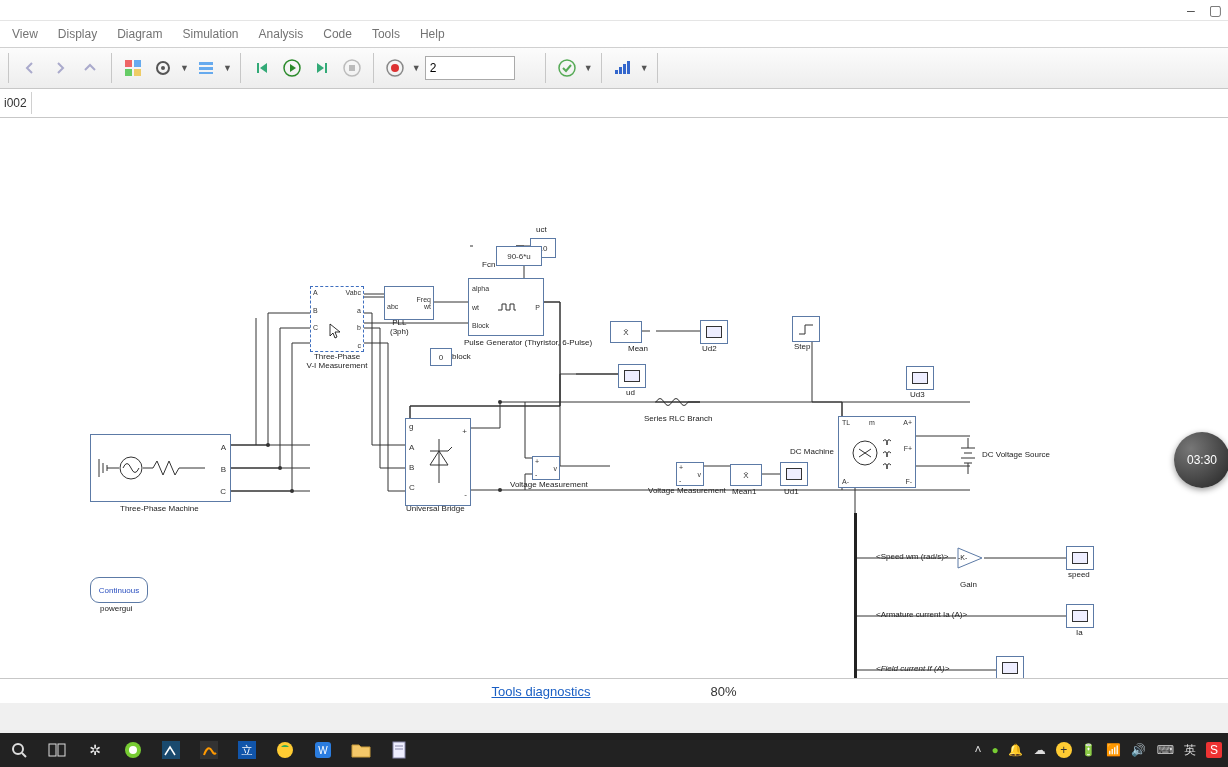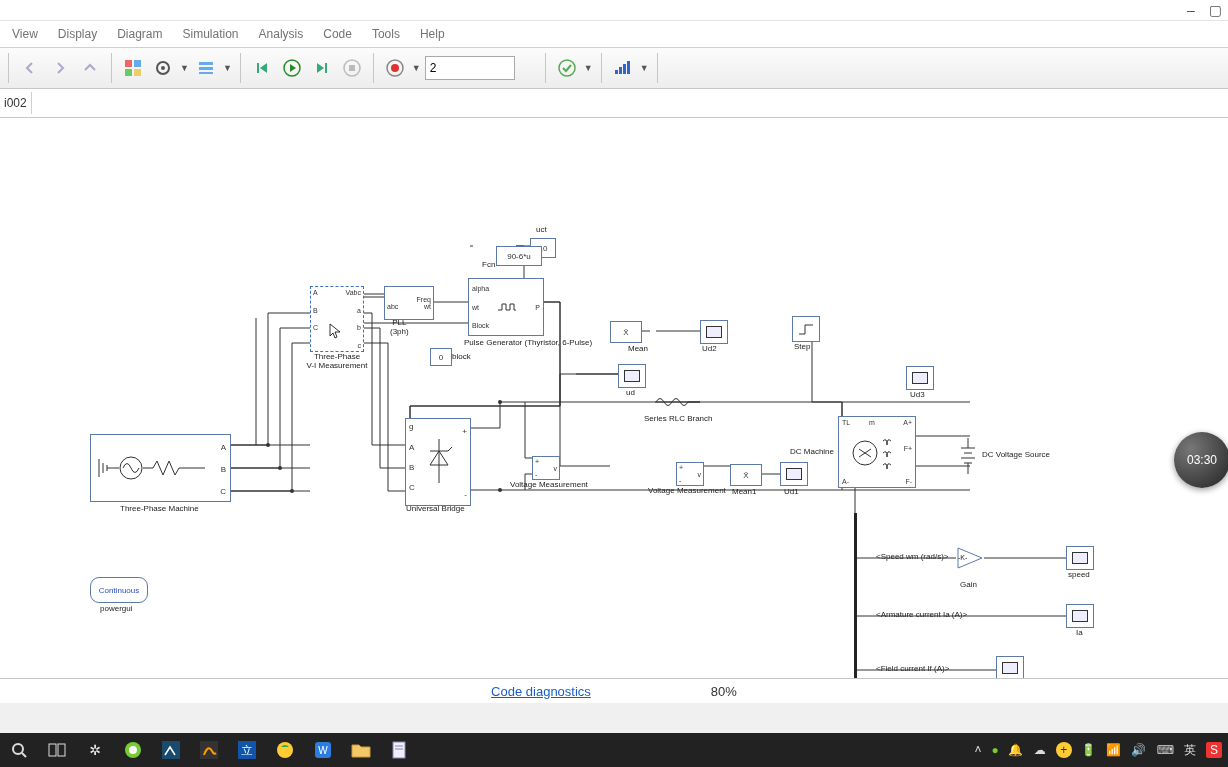--- a/index.html
+++ b/index.html
@@ -525,28 +525,28 @@
 </svg>
 <div class="lbl" style="left:958px; top:436px; font-size:7px;">-K-</div>
 <div class="lbl" style="left:960px; top:462px;">Gain</div>
 <div class="scope" style="left:1066px; top:428px;"></div>
 <div class="lbl" style="left:1068px; top:452px;">speed</div>
 
 <div class="lbl" style="left:876px; top:492px;">&lt;Armature current Ia (A)&gt;</div>
 <div class="scope" style="left:1066px; top:486px;"></div>
 <div class="lbl" style="left:1076px; top:510px;">Ia</div>
 
-<div class="lbl" style="left:876px; top:546px;">&lt;Field current If (A)&gt;</div>
+<div class="lbl" style="left:876px; top:546px;font-style:italic;">&lt;Field current If (A)&gt;</div>
 <div class="scope" style="left:996px; top:538px;"></div>
 
 </div>
 </div>
 
 <div class="statusbar">
-  <span style="text-decoration:underline;cursor:pointer;">Code diagnostics</span>
+  <span style="text-decoration:underline;cursor:pointer;">Tools diagnostics</span>
   <span class="zoom">80%</span>
 </div>
 
 <div class="floating-time">03:30</div>
 
 <div class="taskbar">
   <div class="ticon">
       <svg width="16" height="16">
         <circle cx="7" cy="7" r="5" fill="none" stroke="#ddd" stroke-width="2"></circle>
         <line x1="11" y1="11" x2="15" y2="15" stroke="#ddd" stroke-width="2"></line>

